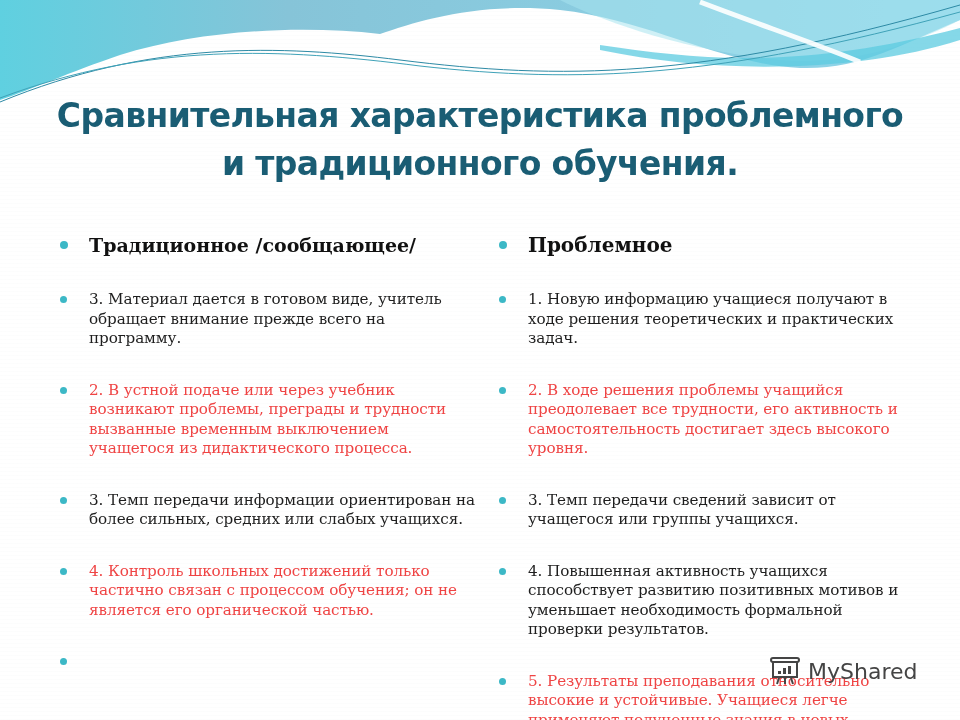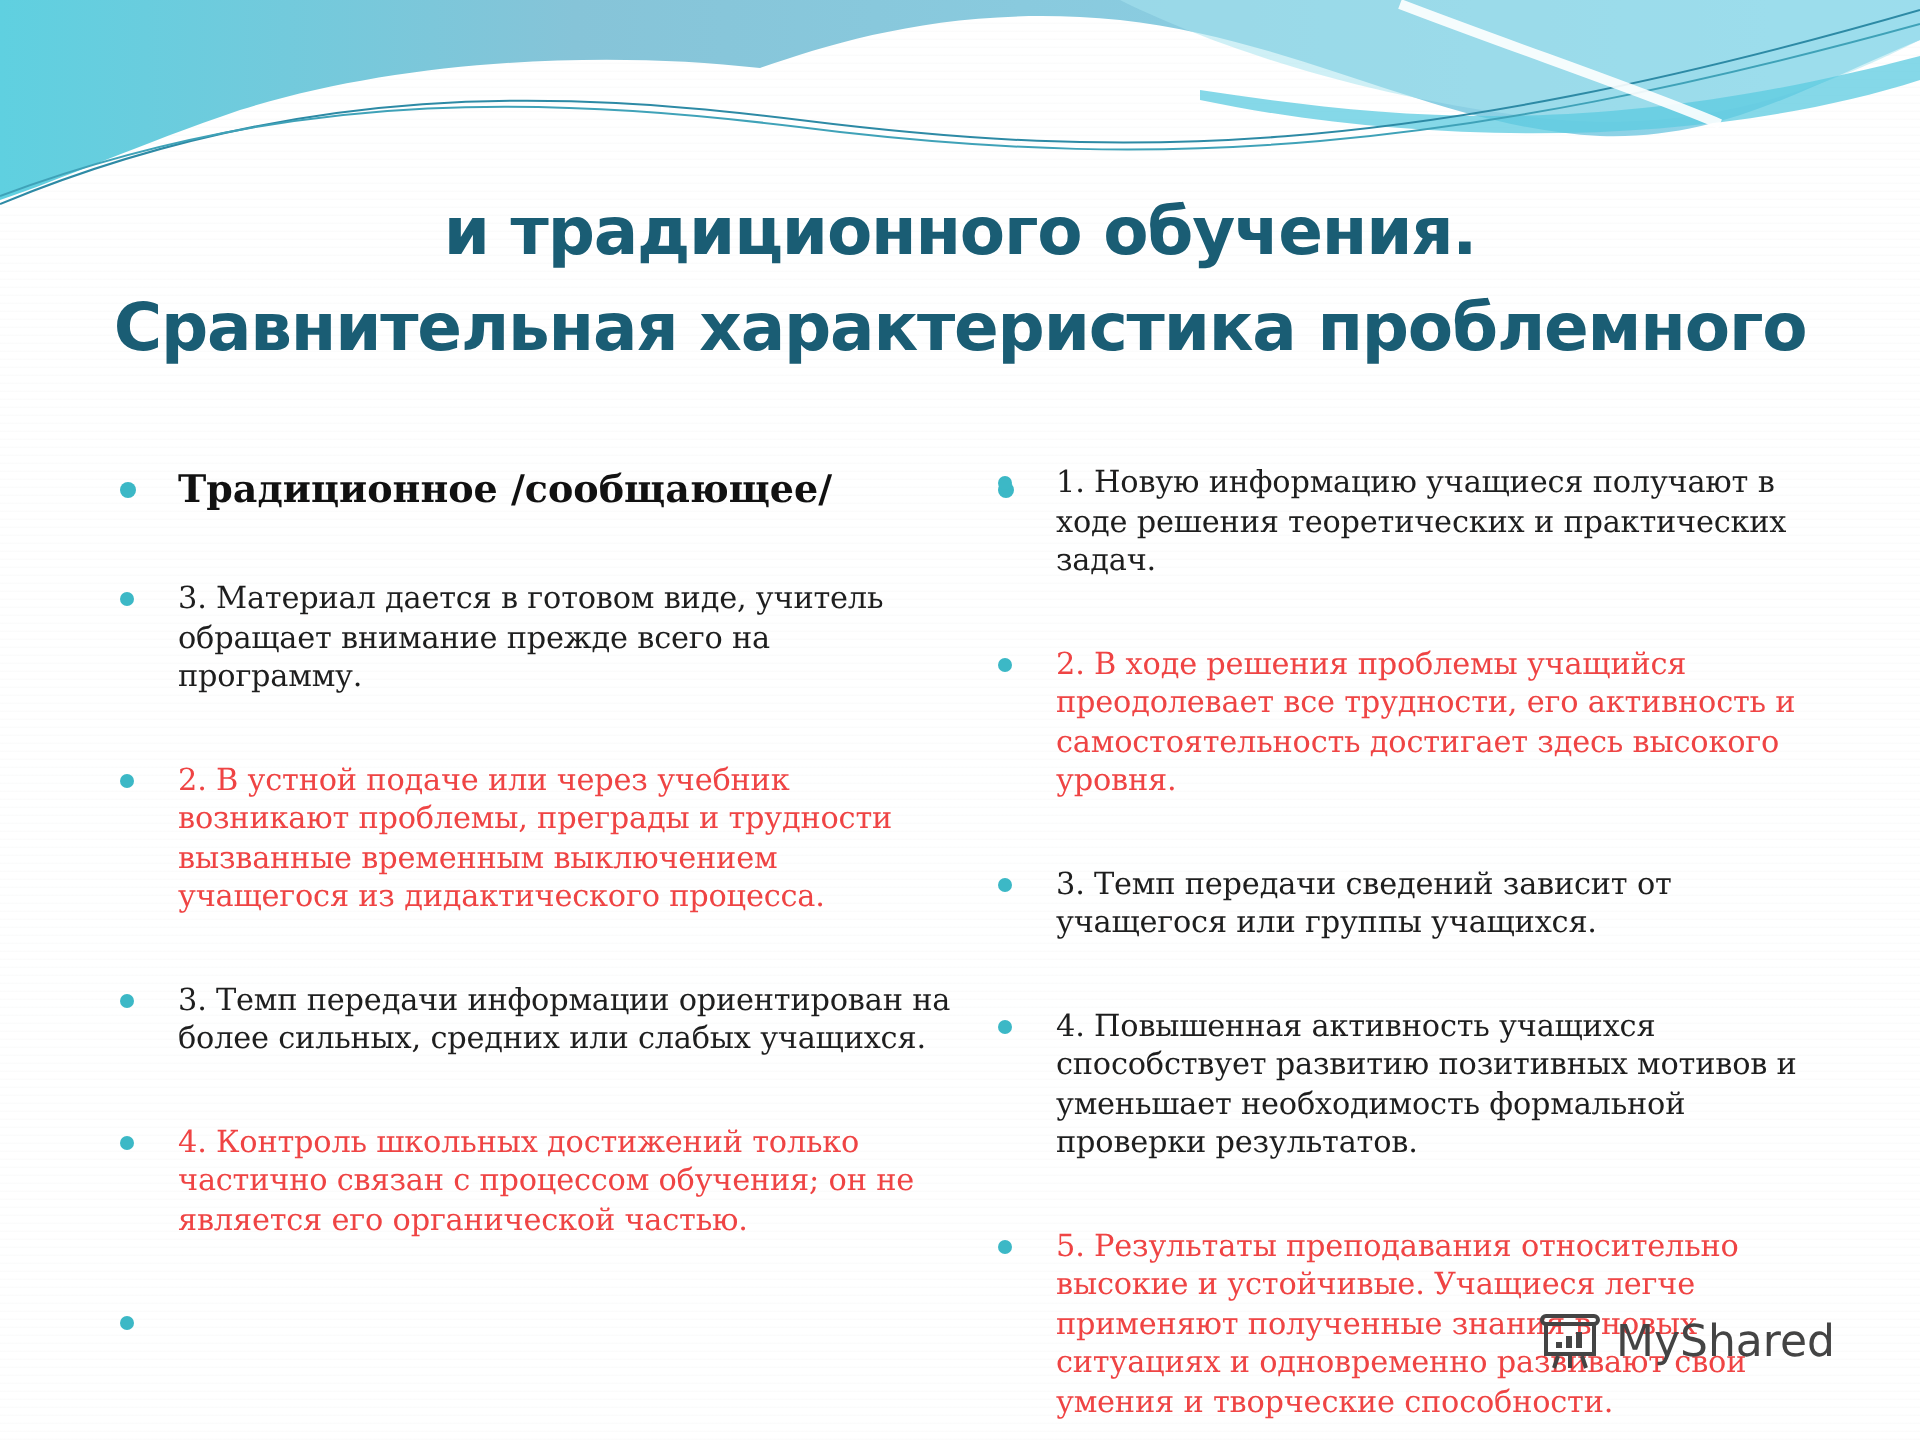--- a/index.html
+++ b/index.html
@@ -63,38 +63,38 @@
   <path d="M230 0 C300 10 340 10 380 0 Z" fill="#ffffff" opacity="0.0"></path>
   <path d="M560 0 C600 20 680 50 780 60 C860 66 920 40 960 20 V0 Z" fill="#a8e3ee" opacity="0.55"></path>
   <path d="M250 0 C330 20 420 40 520 8 L530 0 Z" fill="#ffffff" opacity="0"></path>
   <path d="M600 45 C700 60 800 70 960 28 V40 C860 72 720 75 600 50 Z" fill="#5ccbe0" opacity="0.75"></path>
   <path d="M0 102 C150 40 280 45 400 60 C560 80 700 80 960 5" stroke="#2d8aa5" stroke-width="1" fill="none"></path>
   <path d="M0 98 C150 42 280 48 420 66 C580 84 720 78 960 12" stroke="#3fa2b8" stroke-width="1" fill="none"></path>
   <path d="M700 2 C760 25 820 45 860 62" stroke="#ffffff" stroke-width="5" fill="none" opacity="0.9"></path>
 </svg>
 
 <div class="title">
+  <div>Сравнительная характеристика проблемного</div>
   <div>и традиционного обучения.</div>
-  <div>Сравнительная характеристика проблемного</div>
 </div>
 
 <div class="col col-left">
   <ul>
     <li class="head"><span class="dot"></span><span>Традиционное /сообщающее/</span></li>
     <li class="item"><span class="dot"></span><span>3. Материал дается в готовом  виде, учитель обращает внимание прежде всего на программу.</span></li>
     <li class="item green"><span class="dot"></span><span>2. В устной подаче или через учебник возникают проблемы, преграды и трудности вызванные временным выключением учащегося из дидактического процесса.</span></li>
     <li class="item"><span class="dot"></span><span>3. Темп передачи информации ориентирован на более сильных, средних или слабых учащихся.</span></li>
     <li class="item green"><span class="dot"></span><span>4. Контроль школьных достижений только частично связан с процессом обучения; он не является его органической частью.</span></li>
     <li class="item"><span class="dot"></span></li>
   </ul>
 </div>
 
 <div class="col col-right">
   <ul>
-    <li class="head"><span class="dot"></span></li>
+    <li class="head"><span class="dot"></span><span>Проблемное</span></li>
     <li class="item"><span class="dot"></span><span>1. Новую информацию учащиеся получают в ходе решения теоретических и практических задач.</span></li>
     <li class="item green"><span class="dot"></span><span>2. В ходе решения проблемы учащийся преодолевает все трудности, его активность и самостоятельность достигает здесь высокого  уровня.</span></li>
     <li class="item"><span class="dot"></span><span>3. Темп передачи сведений зависит от учащегося или группы учащихся.</span></li>
     <li class="item"><span class="dot"></span><span>4. Повышенная активность учащихся способствует развитию позитивных мотивов  и уменьшает необходимость формальной  проверки  результатов.</span></li>
     <li class="item green"><span class="dot"></span><span>5. Результаты преподавания относительно высокие и устойчивые. Учащиеся легче применяют полученные знания в новых ситуациях и одновременно развивают свои умения и творческие способности.</span></li>
   </ul>
 </div>
 
 <div class="watermark">
   <svg width="34" height="30" viewBox="0 0 34 30">

